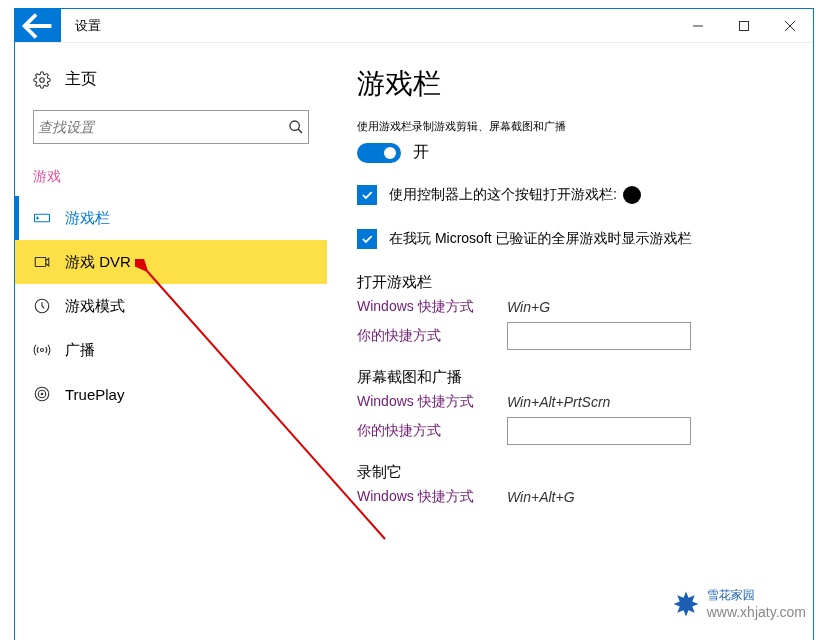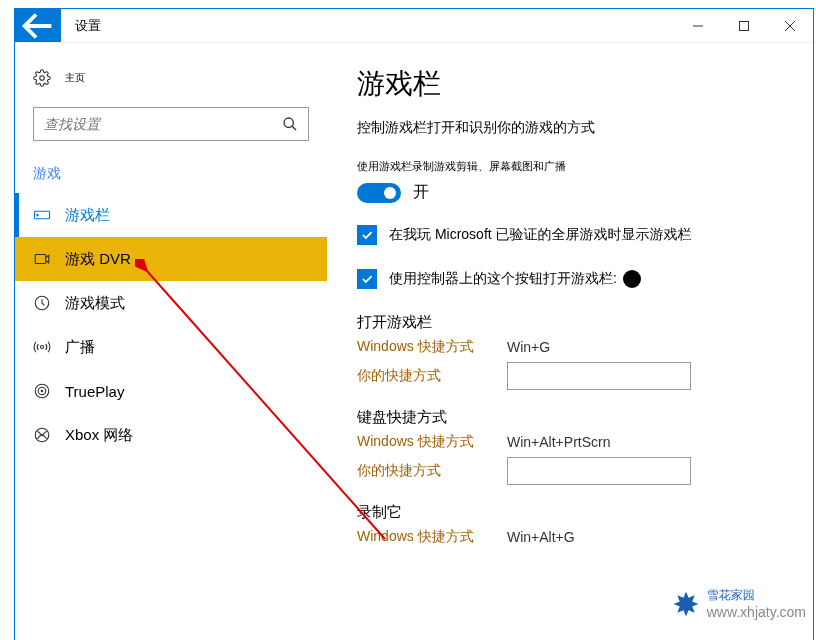--- a/index.html
+++ b/index.html
@@ -6,49 +6,49 @@
     body { width: 816px; height: 640px; background: #fff; position: relative; overflow: hidden; }
     .window { border: 1px solid #0078d7; width: 800px; height: 636px; margin-left: 14px; margin-top: 8px; background: #fff; position: relative; }
     .titlebar { height: 34px; display: flex; align-items: stretch; border-bottom: 1px solid #eee; }
     .back-btn { width: 46px; background: #0078d7; color: #fff; display: flex; align-items: center; justify-content: center; font-size: 18px; }
     .title { flex: 0 0 auto; padding: 0 14px; display: flex; align-items: center; font-size: 13px; }
     .spacer { flex: 1; }
     .win-btn { width: 46px; display: flex; align-items: center; justify-content: center; color: #333; font-size: 13px; }
     .win-btn svg { width: 12px; height: 12px; }
     .body { display: flex; height: calc(100% - 34px); }
     .sidebar { width: 312px; padding: 16px 0 0 0; }
-    .home { display: flex; align-items: center; padding: 10px 14px 10px 18px; font-size: 10px; }
+    .home { display: flex; align-items: center; padding: 10px 14px 10px 18px; font-size: 16px; }
     .home svg { width: 18px; height: 18px; margin-right: 14px; }
-    .searchbox { margin: 10px 18px 18px 18px; height: 34px; border: 1px solid #999; display: flex; align-items: center; padding: 0 10px; }
+    .searchbox { margin: 10px 18px 18px 18px; height: 34px; border: 1px solid #999; display: flex; align-items: center; padding: 0 4px; }
     .searchbox input { flex: 1; border: none; outline: none; font-size: 14px; font-style: italic; color: #666; background: transparent; }
     .searchbox svg { width: 16px; height: 16px; color: #333; }
-    .cat-label { padding: 6px 18px 10px 18px; color: #3b82f6; font-size: 14px; }
+    .cat-label { padding: 6px 18px 10px 18px; color: #ec4899; font-size: 14px; }
     .nav-item { display: flex; align-items: center; height: 44px; padding: 0 18px; font-size: 15px; cursor: pointer; }
     .nav-item.active { color: #0078d7; }
     .nav-item.active .left-bar { background: #0078d7; }
-    .nav-item.hover { background: #eab308; }
+    .nav-item.hover { background: #fde047; }
     .left-bar { width: 4px; height: 100%; margin-left: -18px; margin-right: 14px; }
     .nav-item svg, .nav-item .ico { width: 18px; height: 18px; margin-right: 14px; flex-shrink: 0; }
     .content { flex: 1; padding: 22px 30px 0 30px; overflow: hidden; }
     .h1 { font-size: 28px; font-weight: 400; margin-bottom: 16px; }
     .desc { font-size: 14px; margin-bottom: 22px; }
     .subdesc { font-size: 11px; margin-bottom: 8px; }
     .toggle-row { display: flex; align-items: center; margin-bottom: 22px; }
     .toggle { width: 44px; height: 20px; background: #0078d7; border-radius: 10px; position: relative; margin-right: 12px; }
     .toggle .knob { width: 12px; height: 12px; background: #fff; border-radius: 50%; position: absolute; top: 4px; right: 5px; }
     .check-row { display: flex; align-items: center; margin-bottom: 24px; font-size: 14px; }
     .checkbox { width: 20px; height: 20px; background: #0078d7; display: flex; align-items: center; justify-content: center; color: #fff; margin-right: 12px; flex-shrink: 0; }
     .checkbox svg { width: 14px; height: 14px; }
     .xbox-icon { width: 18px; height: 18px; background: #000; border-radius: 50%; margin-left: 6px; display: inline-flex; vertical-align: middle; }
     .h2 { font-size: 20px; font-weight: 400; margin-top: 10px; margin-bottom: 16px; }
     .sc-group { margin-bottom: 18px; }
     .sc-title { font-size: 15px; margin-bottom: 6px; }
     .sc-row { display: flex; align-items: center; margin-bottom: 6px; font-size: 14px; }
-    .sc-label { width: 150px; color: #a16207; }
-    .sc-val { color: #333; }
+    .sc-label { width: 150px; color: #701a75; }
+    .sc-val { color: #333; font-style: italic; }
     .sc-input { width: 184px; height: 28px; border: 1px solid #999; }
     .arrow { position: absolute; pointer-events: none; }
     .watermark { position: absolute; right: 10px; bottom: 20px; display: flex; align-items: center; font-size: 12px; color: #1a5fb4; }
     .watermark .logo { width: 30px; height: 30px; margin-right: 6px; }
     .watermark .sub { font-size: 14px; color: #888; display: block; }
   </style>
 </head>
 <body>
 
 <div class="window">
@@ -129,73 +129,64 @@
       </div>
       <div class="nav-item">
         <div class="left-bar"></div>
         <svg class="ico" viewBox="0 0 24 24" fill="none" stroke="#333" stroke-width="1.5">
             <circle cx="12" cy="12" r="9"></circle>
             <circle cx="12" cy="12" r="5"></circle>
             <circle cx="12" cy="12" r="1"></circle>
           </svg>
         <span>TruePlay</span>
       </div>
-      <div class="nav-item">
-        <div class="left-bar"></div>
-        <svg class="ico" viewBox="0 0 24 24" fill="none" stroke="#333" stroke-width="1.5">
-            <circle cx="12" cy="12" r="9"></circle>
-            <path d="M6 7c3 2 6 6 6 6s3-4 6-6M6 17c2-3 6-6 6-6s4 3 6 6"></path>
-          </svg>
-        <span>Xbox 网络</span>
-      </div>
     </div>
 
     <div class="content">
       <div class="h1">游戏栏</div>
-      <div class="desc">控制游戏栏打开和识别你的游戏的方式</div>
       <div class="subdesc">使用游戏栏录制游戏剪辑、屏幕截图和广播</div>
       <div class="toggle-row">
         <div class="toggle">
             <div class="knob"></div>
           </div>
         <span>开</span>
-      </div>
-      <div class="check-row">
-        <div class="checkbox">
-            <svg viewBox="0 0 24 24" fill="none" stroke="currentColor" stroke-width="3">
-              <path d="M5 12l5 5L20 7"></path>
-            </svg>
-          </div>
-        <span>在我玩 Microsoft 已验证的全屏游戏时显示游戏栏</span>
       </div>
       <div class="check-row">
         <div class="checkbox">
             <svg viewBox="0 0 24 24" fill="none" stroke="currentColor" stroke-width="3">
               <path d="M5 12l5 5L20 7"></path>
             </svg>
           </div>
         <span>使用控制器上的这个按钮打开游戏栏:</span>
         <span class="xbox-icon"></span>
       </div>
+      <div class="check-row">
+        <div class="checkbox">
+            <svg viewBox="0 0 24 24" fill="none" stroke="currentColor" stroke-width="3">
+              <path d="M5 12l5 5L20 7"></path>
+            </svg>
+          </div>
+        <span>在我玩 Microsoft 已验证的全屏游戏时显示游戏栏</span>
+      </div>
 
 
       <div class="sc-group">
         <div class="sc-title">打开游戏栏</div>
         <div class="sc-row">
           <span class="sc-label">Windows 快捷方式</span>
           <span class="sc-val">Win+G</span>
         </div>
         <div class="sc-row">
           <span class="sc-label">你的快捷方式</span>
           <div class="sc-input"></div>
         </div>
       </div>
 
       <div class="sc-group">
-        <div class="sc-title">键盘快捷方式</div>
+        <div class="sc-title">屏幕截图和广播</div>
         <div class="sc-row">
           <span class="sc-label">Windows 快捷方式</span>
           <span class="sc-val">Win+Alt+PrtScrn</span>
         </div>
         <div class="sc-row">
           <span class="sc-label">你的快捷方式</span>
           <div class="sc-input"></div>
         </div>
       </div>
 

